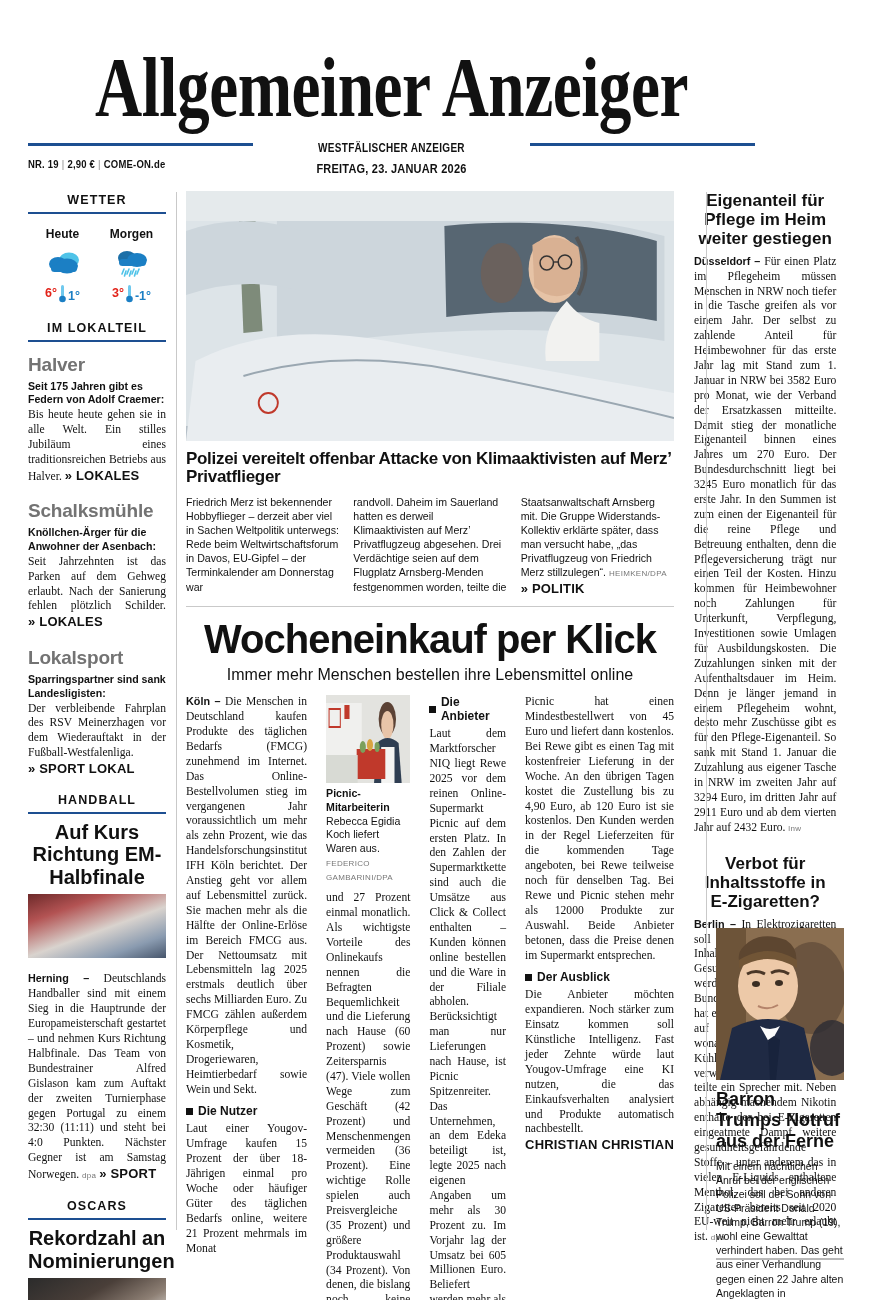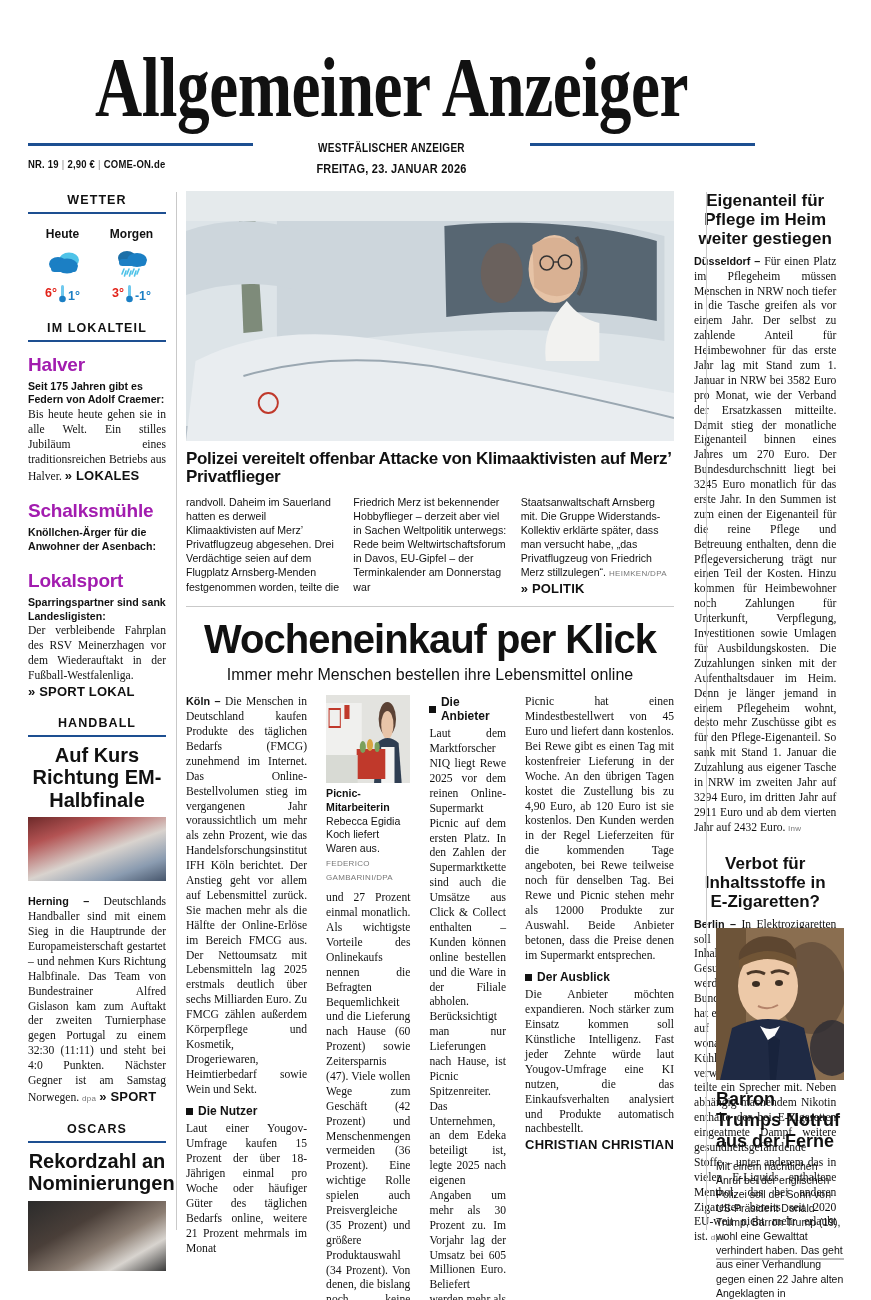--- a/index.html
+++ b/index.html
@@ -85,21 +85,21 @@
     display: flex; align-items: center; justify-content: center; gap: 2px; margin-top: 3px;
   }
   .t-hi { color: #e2231a; }
   .t-lo { color: #1b7fc4; align-self: flex-end; }
   .thermo { width: 7px; height: 19px; position: relative; display:inline-block; }
 
   
   .teaser { margin-top: 12px; }
   .teaser h2 {
     font-family: "Liberation Sans", sans-serif;
-    font-weight: 700; font-size: 19px; color: #a21caf; margin-bottom: 4px; letter-spacing: -0.2px;
+    font-weight: 700; font-size: 19px; color: #737373; margin-bottom: 4px; letter-spacing: -0.2px;
   }
   .teaser .lead {
     font-family: "Liberation Sans", sans-serif;
     font-weight: 700; font-size: 10.6px; line-height: 1.3; color: #111; margin-bottom: 1px;
   }
   .teaser p {
     font-size: 11.6px; line-height: 1.28; text-align: justify; color: #111;
   }
   .ref {
     font-family: "Liberation Sans", sans-serif;
@@ -264,20 +264,21 @@
 
       <div class="teaser">
         <h2>Halver</h2>
         <div class="lead">Seit 175 Jahren gibt es Federn von Adolf Craemer:</div>
         <p><span>Bis heute heute gehen sie in alle Welt. Ein stilles Jubiläum eines traditionsreichen Betriebs aus Halver.</span> <span class="ref">» LOKALES</span></p>
       </div>
 
       <div class="teaser" style="margin-top:16px">
         <h2>Schalksmühle</h2>
         <div class="lead">Knöllchen-Ärger für die Anwohner der Asenbach:</div>
+        <p><span>Seit Jahrzehnten ist das Parken auf dem Gehweg erlaubt. Nach der Sanierung fehlen plötzlich Schilder.</span> <span class="ref">» LOKALES</span></p>
       </div>
 
       <div class="teaser" style="margin-top:16px">
         <h2>Lokalsport</h2>
         <div class="lead">Sparringspartner sind sank Landesligisten:</div>
         <p><span>Der verbleibende Fahrplan des RSV Meinerzhagen vor dem Wiederauftakt in der Fußball-Westfalenliga.</span> <span class="ref">» SPORT LOKAL</span></p>
       </div>
 
       <div style="margin-top:15px">
         <div class="seclabel blue-under">HANDBALL</div>
@@ -319,22 +320,22 @@
           <path d="M10 170 q80 -40 200 -20 q120 22 300 52 L510 250 L0 250Z" fill="#e9edf0"></path>
           <path d="M60 185 q100 -28 220 -6 q130 24 230 48" stroke="#9aa7b1" stroke-width="2" fill="none"></path>
           <circle cx="86" cy="212" r="10" fill="none" stroke="#c0392b" stroke-width="2"></circle>
           <path d="M0 40 q60 -20 120 0 l0 60 q-60 -16 -120 4Z" fill="#cdd6dc"></path>
           <rect x="0" y="0" width="510" height="30" fill="#e5eaec"></rect>
         </svg>
       </div>
 
       <h2 class="merz-head">Polizei vereitelt offenbar Attacke von Klimaaktivisten auf Merz’ Privatflieger</h2>
       <div class="merz-cols">
+        <div class="c">Friedrich Merz ist bekennender Hobbyflieger – derzeit aber viel in Sachen Weltpolitik unterwegs: Rede beim Weltwirtschaftsforum in Davos, EU-Gipfel – der Terminkalender am Donnerstag war</div>
         <div class="c">randvoll. Daheim im Sauerland hatten es derweil Klimaaktivisten auf Merz’ Privatflugzeug abgesehen. Drei Verdächtige seien auf dem Flugplatz Arnsberg-Menden festgenommen worden, teilte die</div>
-        <div class="c">Friedrich Merz ist bekennender Hobbyflieger – derzeit aber viel in Sachen Weltpolitik unterwegs: Rede beim Weltwirtschaftsforum in Davos, EU-Gipfel – der Terminkalender am Donnerstag war</div>
         <div class="c">
           <span>Staatsanwaltschaft Arnsberg mit. Die Gruppe Widerstands-Kollektiv erklärte später, dass man versucht habe, „das Privatflugzeug von Friedrich Merz stillzulegen“.</span>
           <span class="credit">HEIMKEN/DPA</span>
           <span class="ref">» POLITIK</span>
         </div>
       </div>
       <div class="hrule"></div>
 
       <h2 class="bigtitle">Wocheneinkauf per Klick</h2>
       <div class="bigsub">Immer mehr Menschen bestellen ihre Lebensmittel online</div>

